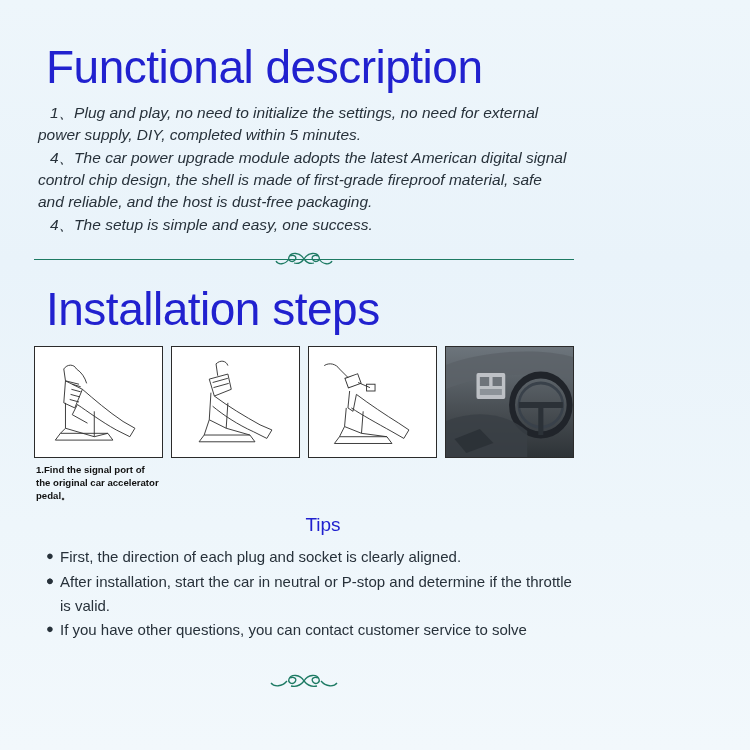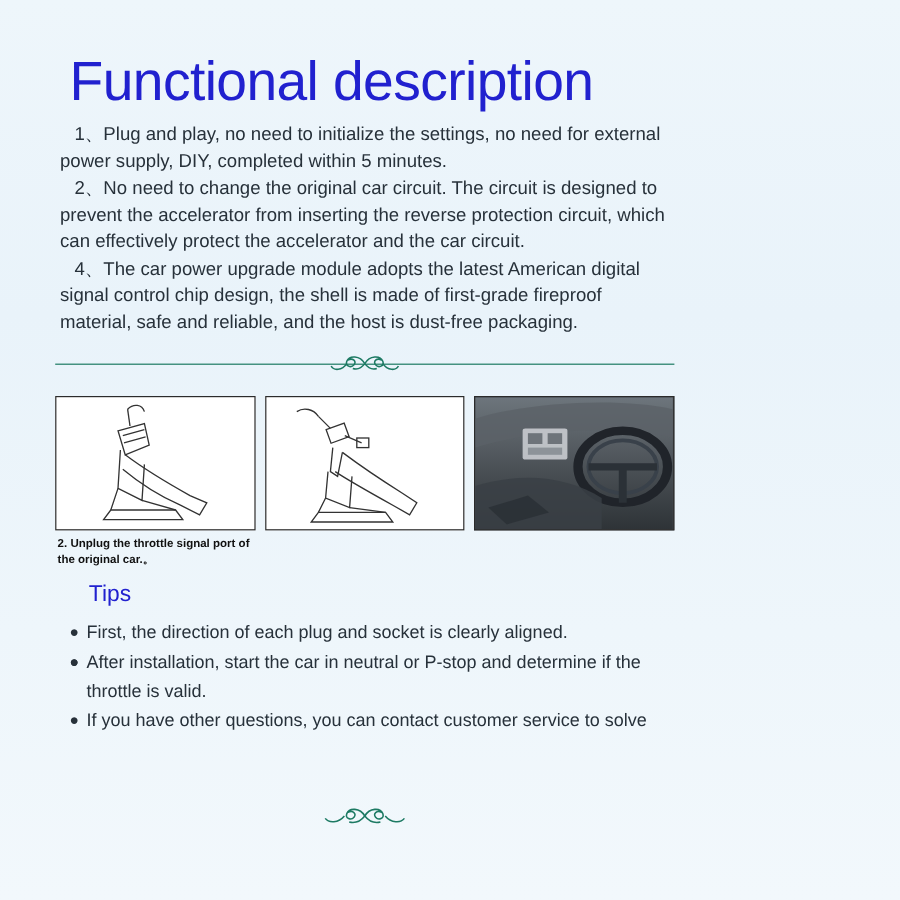--- a/index.html
+++ b/index.html
@@ -11,21 +11,21 @@
     height: 750px;
     font-family: "Liberation Sans", sans-serif;
     background: linear-gradient(to bottom, #eef6fb 0%, #e9f3fa 35%, #eef6fb 70%, #f2f8fc 100%);
     overflow: hidden;
   }
   .page {
     position: relative;
     width: 608px;
     height: 750px;
     box-sizing: border-box;
-    padding: 0 36px;
+    padding: 0 24px;
   }
 
   
   .heading {
     color: #2121cf;
     font-size: 46px;
     font-weight: normal;
     letter-spacing: -0.5px;
     line-height: 1;
     margin: 0;
@@ -36,20 +36,21 @@
     padding-top: 14px;
   }
 
   
   .desc {
     margin: 0;
     padding: 12px 14px 0 14px;
     color: #27313a;
     font-size: 15.5px;
     line-height: 1.42;
+    font-style: italic;
   }
   .desc p {
     margin: 0 0 1px 0;
     text-indent: 12px;
   }
 
   
   .divider {
     position: relative;
     height: 26px;
@@ -106,20 +107,21 @@
     line-height: 1.35;
     padding: 6px 2px 0 2px;
   }
 
   
   .tips-title {
     color: #2121cf;
     font-size: 19px;
     padding: 8px 0 0 38px;
     line-height: 1.5;
+    text-align: center;
   }
   .tips {
     padding: 6px 10px 0 22px;
     color: #27313a;
     font-size: 15px;
     line-height: 1.62;
   }
   .tips .tip {
     position: relative;
     padding-left: 14px;
@@ -146,60 +148,79 @@
 </style>
 </head>
 <body>
 
 <div class="page">
 
   <h1 class="heading">Functional description</h1>
 
   <div class="desc">
     <p>1、Plug and play, no need to initialize the settings, no need for external power supply, DIY, completed within 5 minutes.</p>
-    <p>2、No need to change the original car circuit. The circuit is designed to prevent the accelerator from inserting the reverse protection circuit, which can effectively protect the accelerator and the car circuit.</p>
     <p>4、The car power upgrade module adopts the latest American digital signal control chip design, the shell is made of first-grade fireproof material, safe and reliable, and the host is dust-free packaging.</p>
+    <p>4、The setup is simple and easy, one success.</p>
   </div>
 
   <div class="divider">
     <div class="line"></div>
     <div class="orn">
       <svg width="120" height="26" viewBox="0 0 120 26" aria-hidden="true">
         <g fill="none" stroke="#1d7a63" stroke-width="1.3">
           <path d="M60 13 c-4-7 -13-7 -15-2 c-1.5 4 3.5 6 6 3 c2.5-3 -1-6 -5-4"></path>
           <path d="M60 13 c4-7 13-7 15-2 c1.5 4 -3.5 6 -6 3 c-2.5-3 1-6 5-4"></path>
           <path d="M45 13 c-4 6 -11 6 -13 2"></path>
           <path d="M75 13 c4 6 11 6 13 2"></path>
           <path d="M60 13 c-3 4 -7 5 -10 4"></path>
           <path d="M60 13 c3 4 7 5 10 4"></path>
         </g>
       </svg>
     </div>
   </div>
 
+  <h1 class="heading second">Installation steps</h1>
 
   <div class="steps">
 
+    <div class="step">
+      <div class="step-img">
+        <svg class="draw" viewBox="0 0 150 110" aria-hidden="true">
+          <g fill="none" stroke="#333" stroke-width="1.1">
+            <path d="M34 16 c4-6 12-6 15 0"></path>
+            <path d="M49 16 c6 4 10 10 12 17"></path>
+            <path d="M34 16 L36 30 L52 34"></path>
+            <path d="M36 30 L34 56 L47 62 L56 40 Z"></path>
+            <path d="M44 34 l10 3 M43 40 l11 3 M42 46 l11 3 M41 52 l11 3"></path>
+            <path d="M56 40 C70 52 86 66 104 78 L118 86 L112 96 L96 88 C78 78 62 66 50 58"></path>
+            <path d="M50 58 L44 70 L62 80"></path>
+            <path d="M36 56 L36 86 L70 96 L70 66"></path>
+            <path d="M30 92 L86 92 L92 100 L24 100 Z"></path>
+            <path d="M36 86 L30 92 M70 96 L86 92"></path>
+          </g>
+        </svg>
+      </div>
+      <div class="step-cap">1.Find the signal port of the original car accelerator pedal。</div>
+    </div>
 
     <div class="step">
       <div class="step-img">
         <svg class="draw" viewBox="0 0 150 110" aria-hidden="true">
           <g fill="none" stroke="#333" stroke-width="1.1">
             <path d="M52 10 c5-5 12-4 14 2"></path>
             <path d="M52 10 L54 24"></path>
             <path d="M44 28 L66 22 L70 40 L50 48 Z"></path>
             <path d="M48 32 l18-5 M49 38 l18-5"></path>
             <path d="M50 48 C66 60 86 72 104 82 L118 88 L112 98 L96 90 C78 82 60 70 48 60"></path>
             <path d="M46 44 L44 76 L64 86 L66 56"></path>
             <path d="M38 94 L92 94 L98 102 L32 102 Z"></path>
             <path d="M44 76 L38 94 M64 86 L92 94"></path>
           </g>
         </svg>
       </div>
-      <div class="step-cap">2. Unplug the throttle signal port of the original car.。</div>
     </div>
 
     <div class="step">
       <div class="step-img">
         <svg class="draw" viewBox="0 0 150 110" aria-hidden="true">
           <g fill="none" stroke="#333" stroke-width="1.1">
             <path d="M18 12 c6-4 14-2 18 4"></path>
             <path d="M36 16 L46 26"></path>
             <rect x="44" y="24" width="16" height="12" transform="rotate(-20 52 30)"></rect>
             <path d="M58 32 L72 38"></path>

